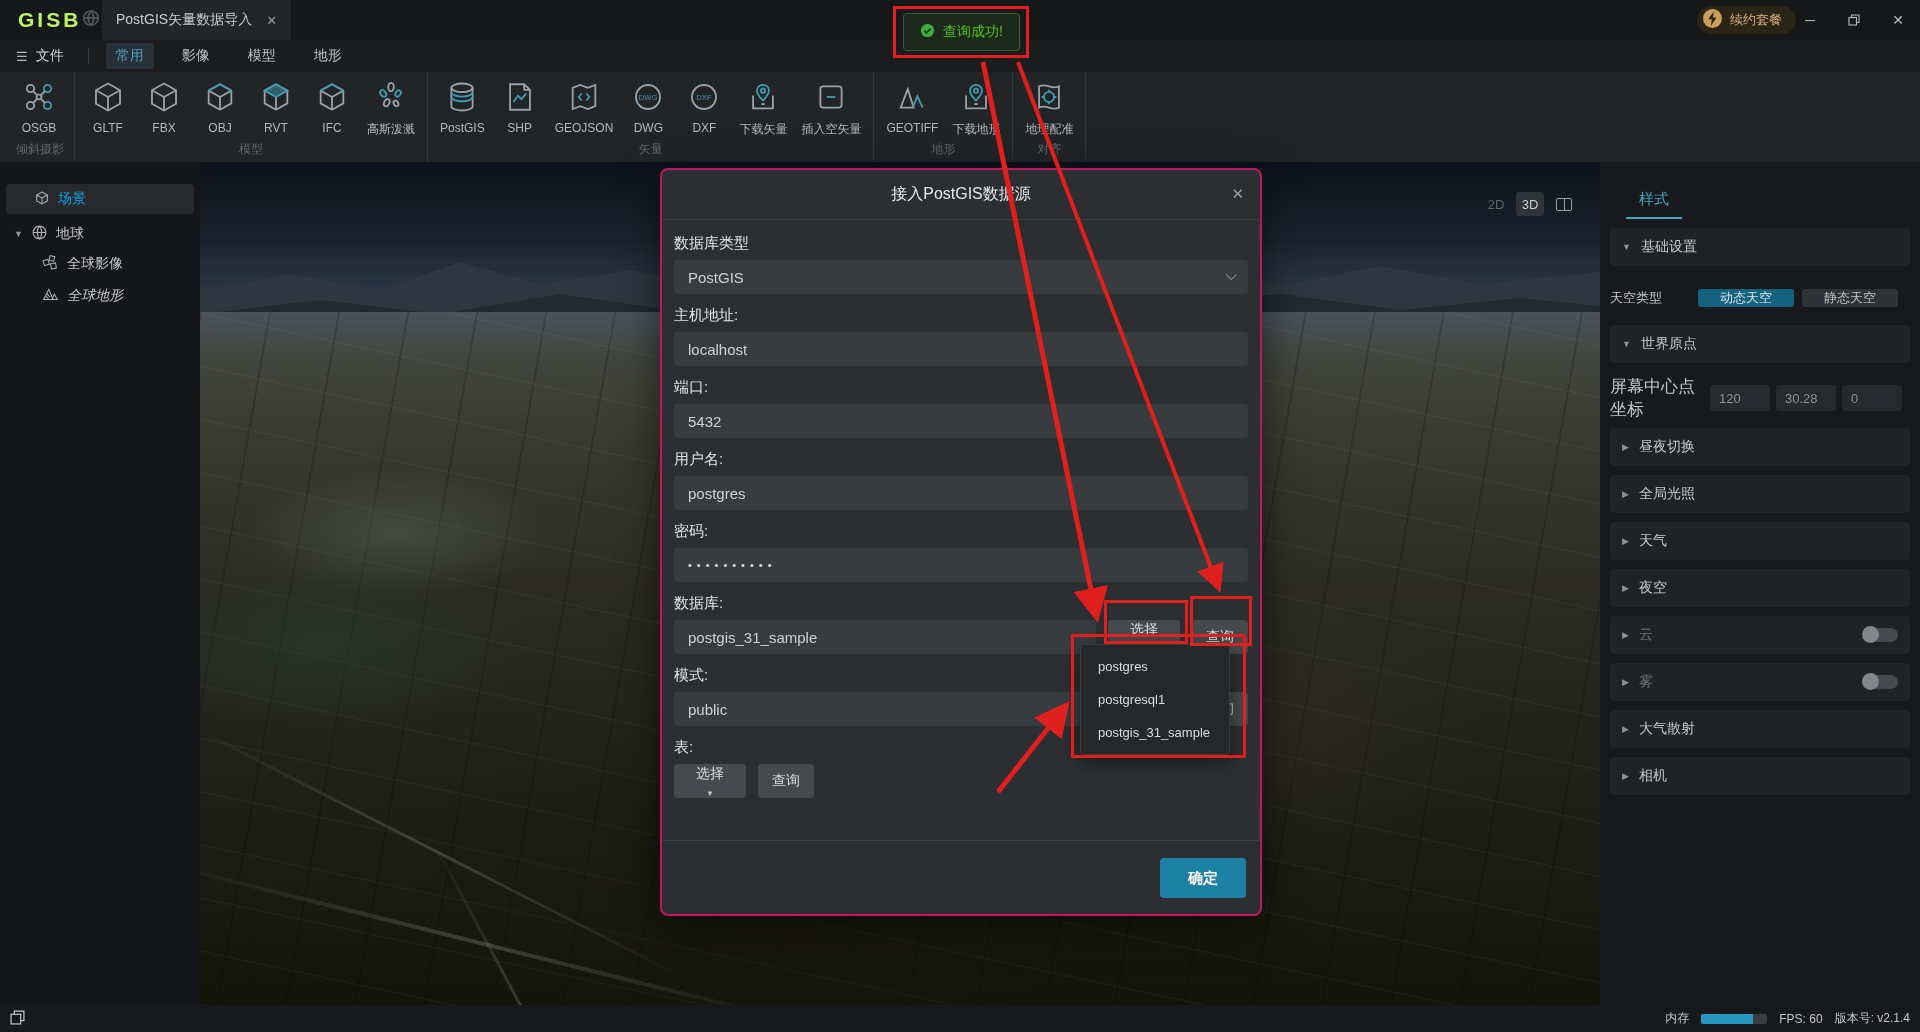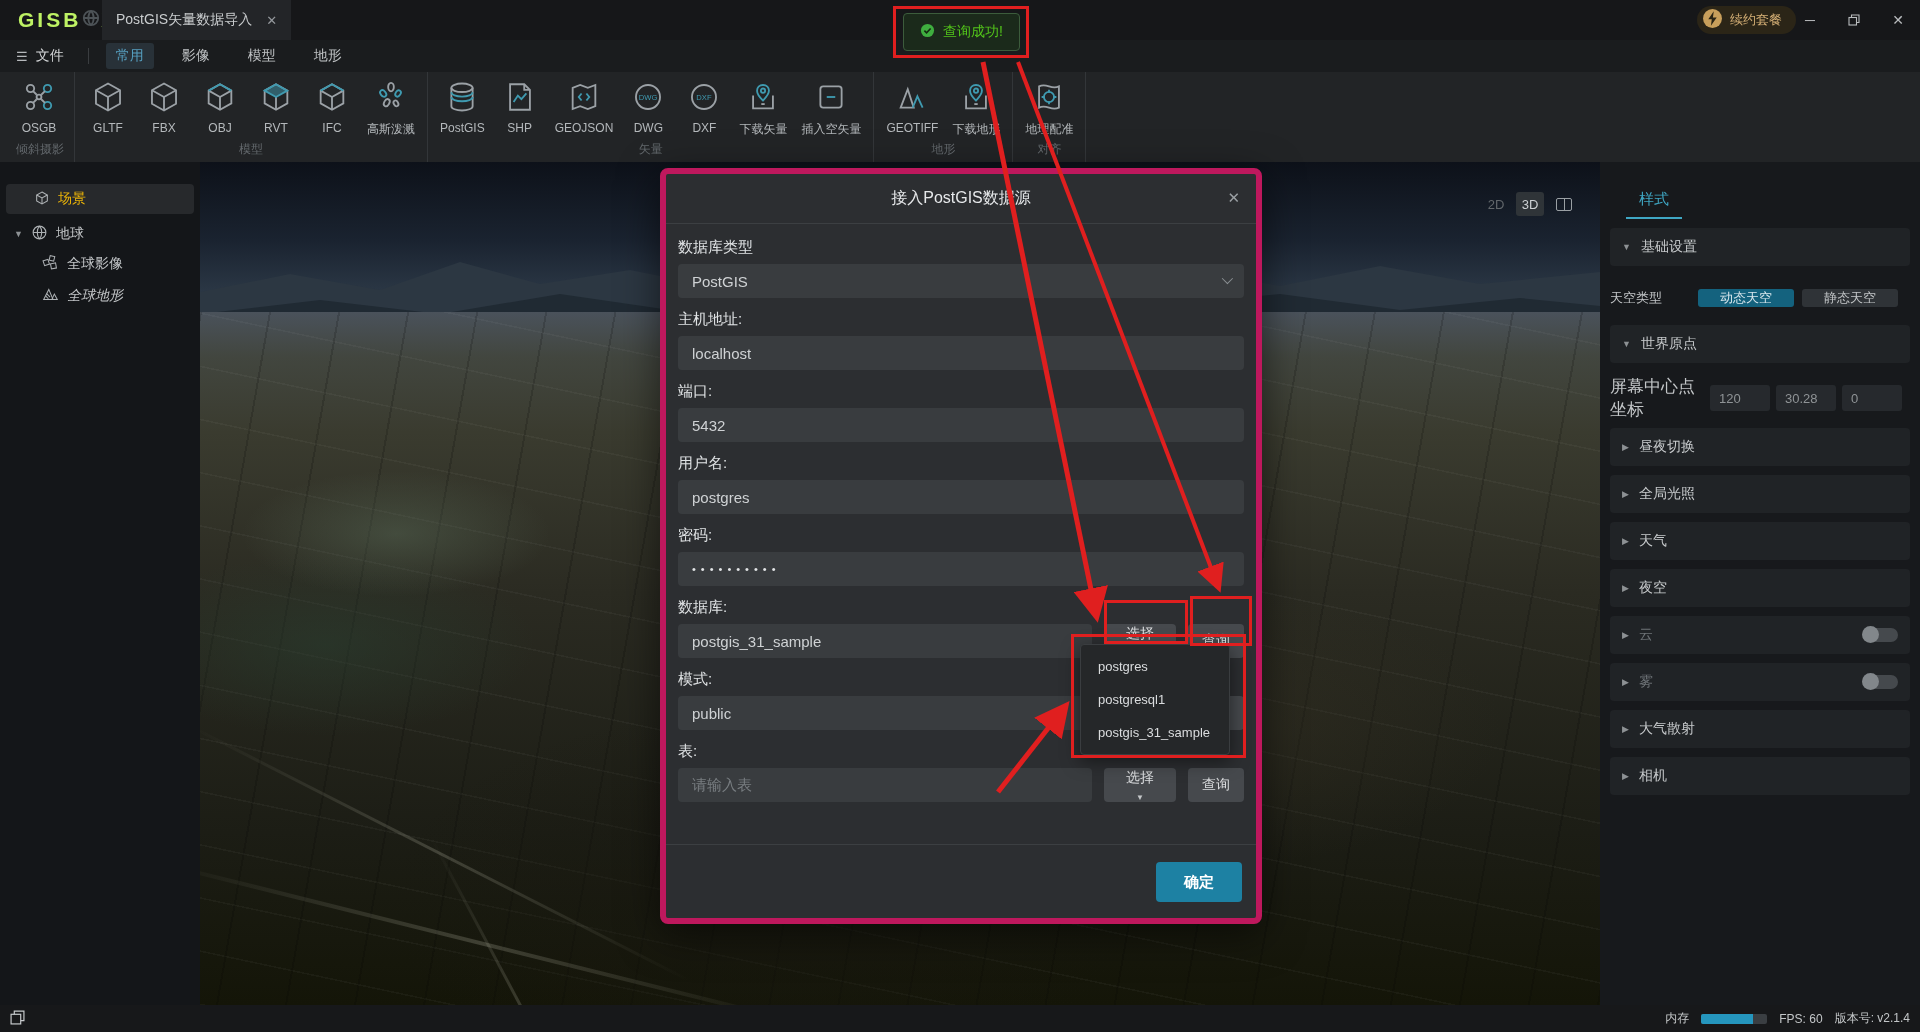--- a/index.html
+++ b/index.html
@@ -39,21 +39,21 @@
   .ritems { display:flex; gap:10px; flex:1; }
   .ritem { min-width:46px; display:flex; flex-direction:column; align-items:center; justify-content:flex-start;
     cursor:pointer; padding:0 2px; }
   .ritem svg { width:34px; height:34px; }
   .rlabel { font-size:12px; color:#b4b8bb; margin-top:3px; white-space:nowrap; }
   .glabel { text-align:center; font-size:12px; color:#63686c; margin-top:2px; }
 
   
   #leftpanel { position:absolute; left:0; top:162px; width:200px; height:843px; background:#141619; }
   #scene-header { position:absolute; left:6px; top:22px; width:188px; height:30px; background:#27292c;
-    border-radius:4px; display:flex; align-items:center; gap:8px; padding-left:28px; font-size:14px; color:#eab308; }
+    border-radius:4px; display:flex; align-items:center; gap:8px; padding-left:28px; font-size:14px; color:#0ea5e9; }
   .treerow { position:absolute; display:flex; align-items:center; gap:8px; font-size:14px; color:#c2c5c7; cursor:pointer; }
   .caret { font-size:9px; color:#8d9194; }
 
   
   #viewport { position:absolute; left:200px; top:162px; width:1400px; height:843px; overflow:hidden; background:#101418; }
   #sky { position:absolute; left:0; top:0; width:100%; height:175px;
     background:linear-gradient(180deg,#0d1119 0%,#1a2330 45%,#2e3b49 80%,#43525f 100%); }
   #mountains { position:absolute; left:0; top:60px; width:100%; height:130px; }
   #ground { position:absolute; left:0; top:150px; width:100%; height:693px;
     background:
@@ -95,21 +95,21 @@
   .toggle .knob { position:absolute; left:-2px; top:-2px; width:17px; height:17px; border-radius:50%; background:#82878b; }
 
   
   #statusbar { position:absolute; left:0; top:1005px; width:1920px; height:27px; background:#17181a;
     display:flex; align-items:center; font-size:12px; color:#c3c6c8; }
   #sb-right { position:absolute; right:10px; display:flex; align-items:center; gap:12px; }
   #membar { width:66px; height:10px; background:#3a3e42; border-radius:2px; overflow:hidden; }
   #memfill { height:100%; background:#2596be; }
 
   
-  #dialog { position:absolute; left:660px; top:168px; width:602px; background:#2c2e31; border:6px solid #be185d;
+  #dialog { position:absolute; left:660px; top:168px; width:602px; background:#2c2e31; border:2px solid #be185d;
     border-radius:8px; box-shadow:0 10px 40px rgba(0,0,0,.55); z-index:40; }
   #dlg-header { height:50px; display:flex; align-items:center; justify-content:center; position:relative;
     border-bottom:1px solid #3c3f42; }
   #dlg-title { font-size:16px; color:#e6e8ea; }
   #dlg-close { position:absolute; right:16px; top:15px; color:#9ba0a4; font-size:15px; cursor:pointer; }
   #dlg-body { padding:14px 12px 30px; }
   .fblock { margin-bottom:12px; }
   .flabel { font-size:15px; color:#e0e3e5; height:18px; margin-bottom:8px; }
   .frow { display:flex; gap:12px; }
   .finput { flex:1; height:34px; background:#393c3f; border-radius:4px; display:flex; align-items:center;
@@ -585,21 +585,20 @@
           <button class="dbtn sel">
             <span>选择</span>
             <span class="car">▼</span>
           </button>
           <button class="dbtn qry">查询</button>
         </div>
       </div>
       <div class="fblock">
         <div class="flabel">表:</div>
         <div class="frow">
-          <div class="finput ph">请输入表</div>
           <button class="dbtn sel">
             <span>选择</span>
             <span class="car">▼</span>
           </button>
           <button class="dbtn qry">查询</button>
         </div>
       </div>
     </div>
   <div id="dlg-footer">
     <button id="ok-btn">确定</button>

